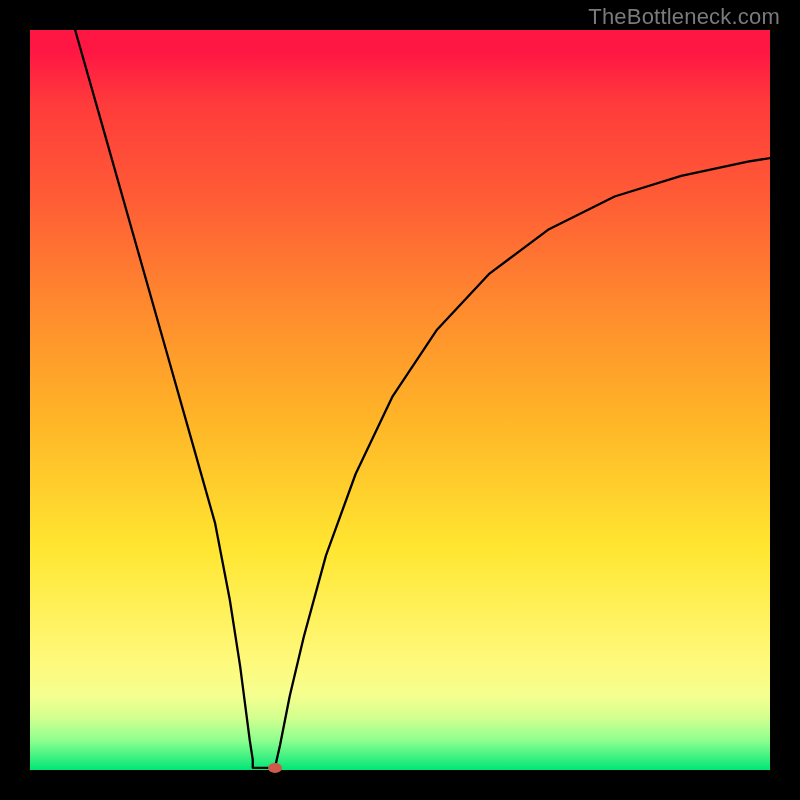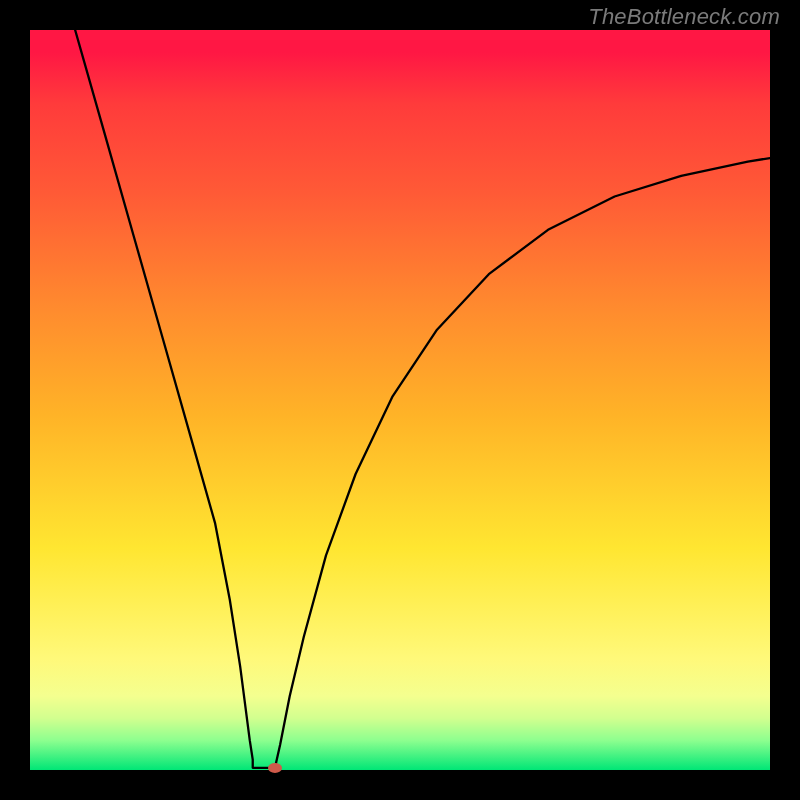--- a/index.html
+++ b/index.html
@@ -9,21 +9,20 @@
     height: 800px;
     background: #000;
     overflow: hidden;
     font-family: Arial, Helvetica, sans-serif;
   }
   #stage {
     position: relative;
     width: 800px;
     height: 660px;
     background: #000;
-    font-style: italic;
   }
   #plot-area {
     position: absolute;
     left: 30px;
     top: 30px;
     width: 740px;
     height: 740px;
   }
   #gradient {
     position: absolute;

